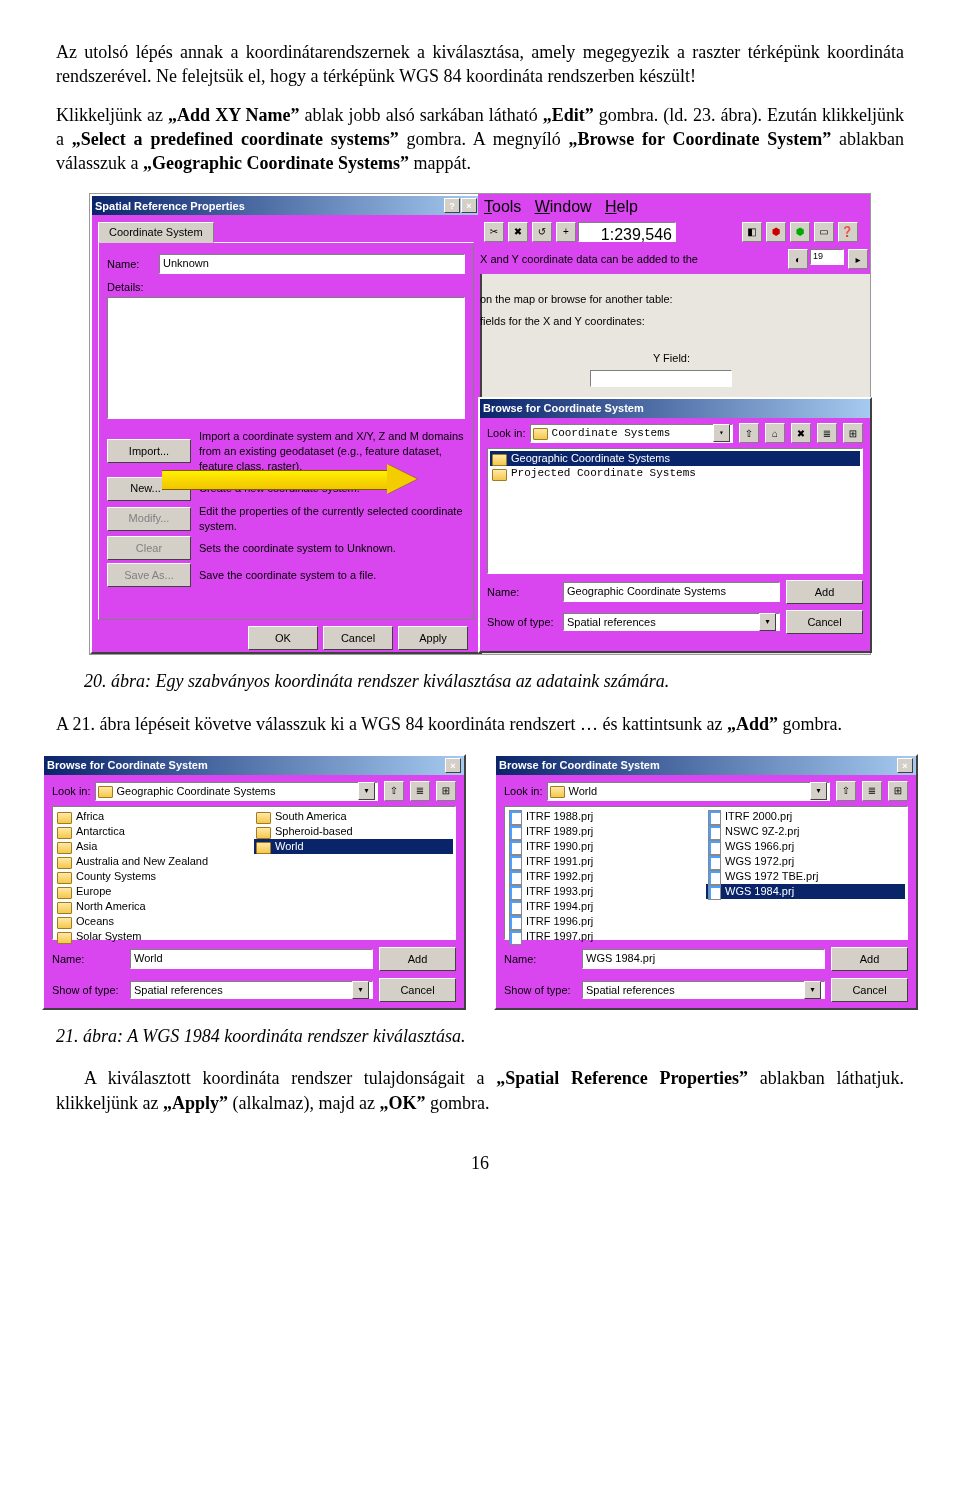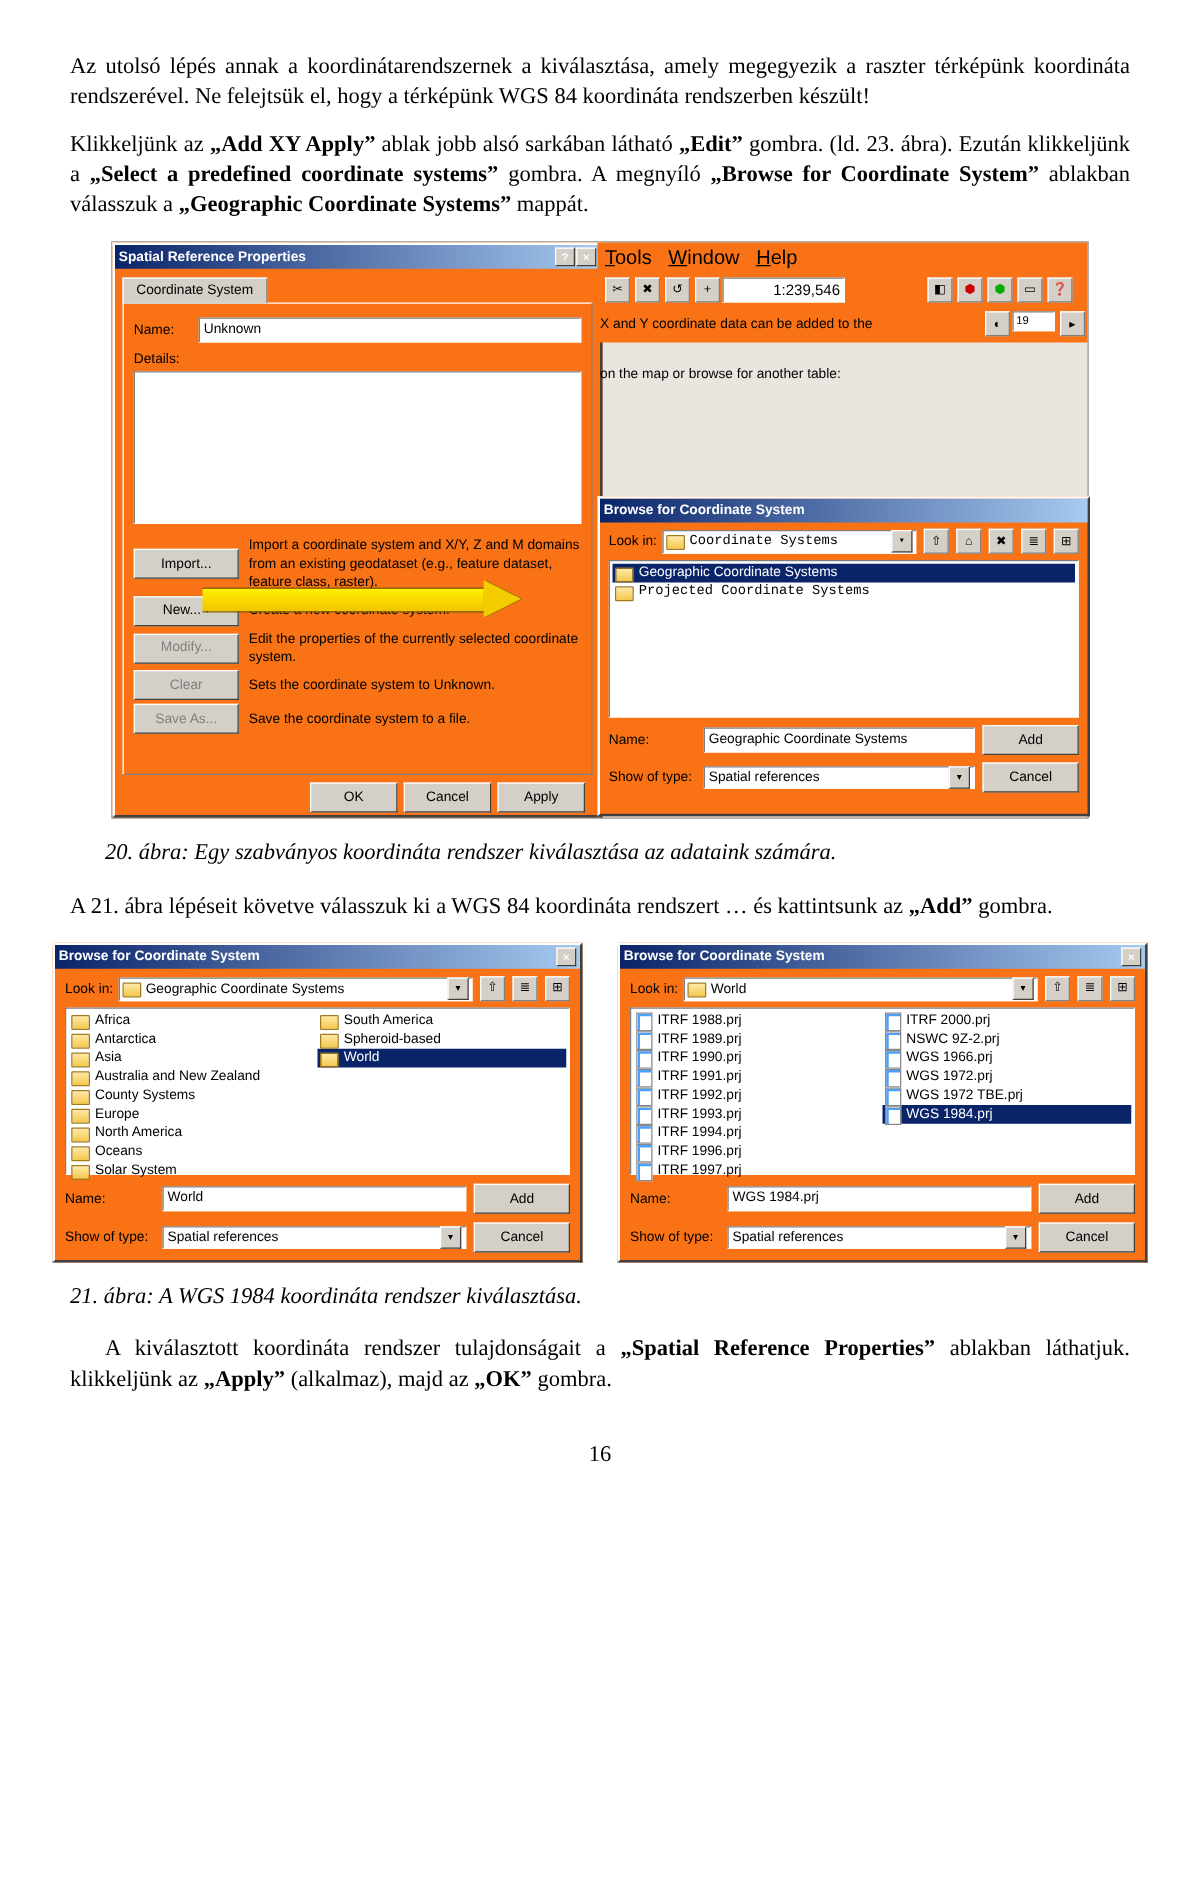--- a/index.html
+++ b/index.html
@@ -3,21 +3,21 @@
 <meta charset="utf-8">
 <style>
   body { margin:0; padding:40px 56px; font-family:"Times New Roman",serif; font-size:18px; line-height:1.35; color:#000; background:#fff; width:960px; box-sizing:border-box; }
   p { margin:0 0 14px; text-align:justify; }
   .caption { font-style:italic; margin:14px 0 18px; }
   .indent { text-indent:28px; }
   .page-num { text-align:center; margin-top:36px; font-size:18px; }
   .figure { display:flex; justify-content:center; margin:18px 0 8px; }
 
   
-  .win-gray { background:#f97316; font-family:Tahoma,sans-serif; font-size:11px; color:#000; }
+  .win-gray { background:#d946ef; font-family:Tahoma,sans-serif; font-size:11px; color:#000; }
   .win-border-out { border:2px solid; border-color:#fff #404040 #404040 #fff; }
   .titlebar { background:linear-gradient(to right,#0a246a,#a6caf0); color:#fff; display:flex; align-items:center; padding:2px 3px; font-weight:bold; font-size:11px; }
   .titlebar-btns { margin-left:auto; display:flex; gap:1px; }
   .tb-btn { width:14px; height:13px; background:#d4d0c8; border:1px solid; border-color:#fff #404040 #404040 #fff; display:flex; align-items:center; justify-content:center; font-size:9px; }
   .button { background:#d4d0c8; border:1px solid; border-color:#fff #404040 #404040 #fff; padding:2px 10px; font-size:11px; display:inline-flex; align-items:center; justify-content:center; min-width:48px; height:18px; }
   .sunken { background:#fff; border:1px solid; border-color:#808080 #fff #fff #808080; }
   .label { font-size:11px; }
   .folder-icon { display:inline-block; width:13px; height:10px; background:linear-gradient(#ffe9a8,#f5c84b); border:1px solid #a07b1f; border-radius:1px; margin-right:4px; position:relative; top:1px; }
   .file-icon { display:inline-block; width:11px; height:13px; background:#fff; border:1px solid #888; margin-right:4px; position:relative; top:1px; box-shadow:inset 2px 2px 0 0 #4aa0ff; }
   .sel { background:#0a246a; color:#fff; }
@@ -59,21 +59,21 @@
   .b21 .col { width:50%;}
   .b21 .item { display:flex; align-items:center; padding:0 2px; height:15px;}
   .b21 .btm { display:flex; align-items:center; gap:6px; margin-top:7px;}
 </style>
 </head>
 <body>
 
 <p>Az utolsó lépés annak a koordinátarendszernek a kiválasztása, amely megegyezik a raszter térképünk koordináta rendszerével. Ne felejtsük el, hogy a térképünk WGS 84 koordináta rendszerben készült!</p>
 
 <p>
-<span>Klikkeljünk az </span><b>„Add XY Apply”</b><span> ablak jobb alsó sarkában látható </span><b>„Edit”</b><span> gombra. (ld. 23. ábra). Ezután klikkeljünk a </span><b>„Select a predefined coordinate systems”</b><span> gombra. A megnyíló </span><b>„Browse for Coordinate System”</b><span> ablakban válasszuk a </span><b>„Geographic Coordinate Systems”</b><span> mappát.</span>
+<span>Klikkeljünk az </span><b>„Add XY Name”</b><span> ablak jobb alsó sarkában látható </span><b>„Edit”</b><span> gombra. (ld. 23. ábra). Ezután klikkeljünk a </span><b>„Select a predefined coordinate systems”</b><span> gombra. A megnyíló </span><b>„Browse for Coordinate System”</b><span> ablakban válasszuk a </span><b>„Geographic Coordinate Systems”</b><span> mappát.</span>
 </p>
 
 <div class="figure">
   <div class="fig20 win-gray">
 
     <div class="srp win-gray win-border-out">
       <div class="titlebar">
         <span>Spatial Reference Properties</span>
         <div class="titlebar-btns">
           <div class="tb-btn">?</div>
@@ -123,40 +123,45 @@
       </div>
     </div>
 
     <div class="bg-app win-gray">
       <div class="bg-menu"><span style="text-decoration:underline;">T</span>ools&nbsp;&nbsp;&nbsp;<span style="text-decoration:underline;">W</span>indow&nbsp;&nbsp;&nbsp;<span style="text-decoration:underline;">H</span>elp</div>
       <div class="bg-tool">
         <div class="toolbar-btn">✂</div>
         <div class="toolbar-btn">✖</div>
         <div class="toolbar-btn">↺</div>
         <div class="toolbar-btn">+</div>
-        <div class="sunken" style="width:90px;height:16px;padding:1px 3px;text-align:right;font-size:12px;">1:239,546</div>
+        <div class="sunken" style="width:90px;height:16px;padding:1px 3px;text-align:right;font-size:16px;">1:239,546</div>
         <div style="width:60px;"></div>
         <div class="toolbar-btn">◧</div>
         <div class="toolbar-btn" style="color:#c00;">⬢</div>
         <div class="toolbar-btn" style="color:#0a0;">⬢</div>
         <div class="toolbar-btn">▭</div>
         <div class="toolbar-btn">
             <b>❓</b>
           </div>
       </div>
     </div>
     <div class="bg-xy">
       <div>X and Y coordinate data can be added to the</div>
       <div style="margin-top:25px;">on the map or browse for another table:</div>
     </div>
     <div class="bg-toolbar2">
       <div class="toolbar-btn">◐</div>
       <div class="sunken" style="width:28px;height:14px;font-size:9px;padding:0 2px;">19</div>
       <div class="toolbar-btn">▸</div>
     </div>
+    <div class="bg-xy-field">
+      <div>fields for the X and Y coordinates:</div>
+      <div style="margin-top:22px;text-align:right;padding-right:50px;">Y Field:</div>
+      <div class="sunken" style="height:15px;margin-top:4px;margin-left:110px;width:140px;"></div>
+    </div>
 
     <div class="arrow-ov">
       <div class="arrow-body"></div>
         <div class="arrow-head"></div>
     </div>
 
     <div class="bfcs win-gray win-border-out">
       <div class="titlebar">
         <span>Browse for Coordinate System</span>
       </div>

